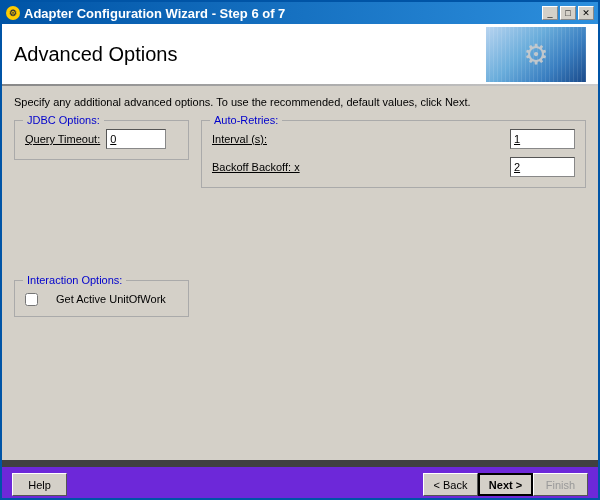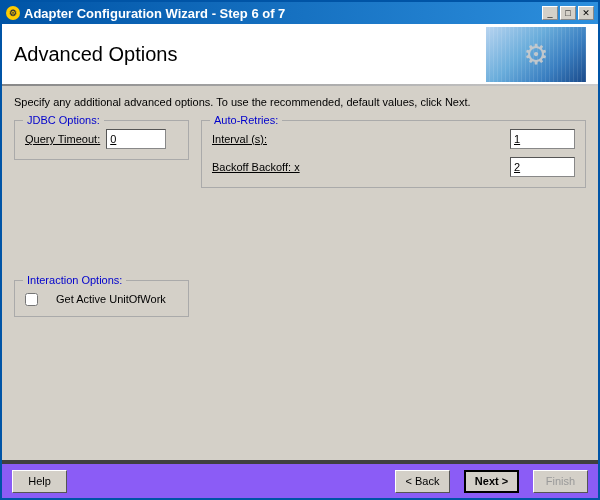--- a/index.html
+++ b/index.html
@@ -232,36 +232,36 @@
 
     .checkbox-input {
       width: 13px;
       height: 13px;
       cursor: pointer;
     }
 
     
     .footer {
       display: flex;
-      align-items: center;
+      align-items: flex-start;
       justify-content: space-between;
       padding: 6px 10px;
-      background: #8b5cf6;
-      border-top: 4px solid #404040;
+      background: #6d28d9;
+      border-top: 7px solid #404040;
       flex-shrink: 0;
       height: 38px;
     }
 
     .footer-left {
       display: flex;
     }
 
     .footer-right {
       display: flex;
-      gap: 14px;
+      gap: 0;
     }
 
     .btn {
       height: 23px;
       min-width: 55px;
       padding: 0 8px;
       font-size: 11px;
       font-family: Tahoma, Arial, sans-serif;
       cursor: pointer;
       background: #d4d0c8;

